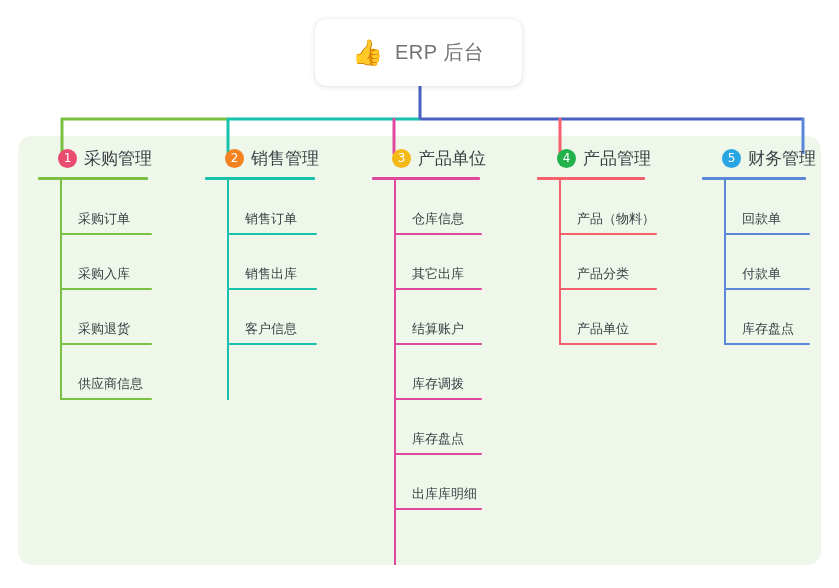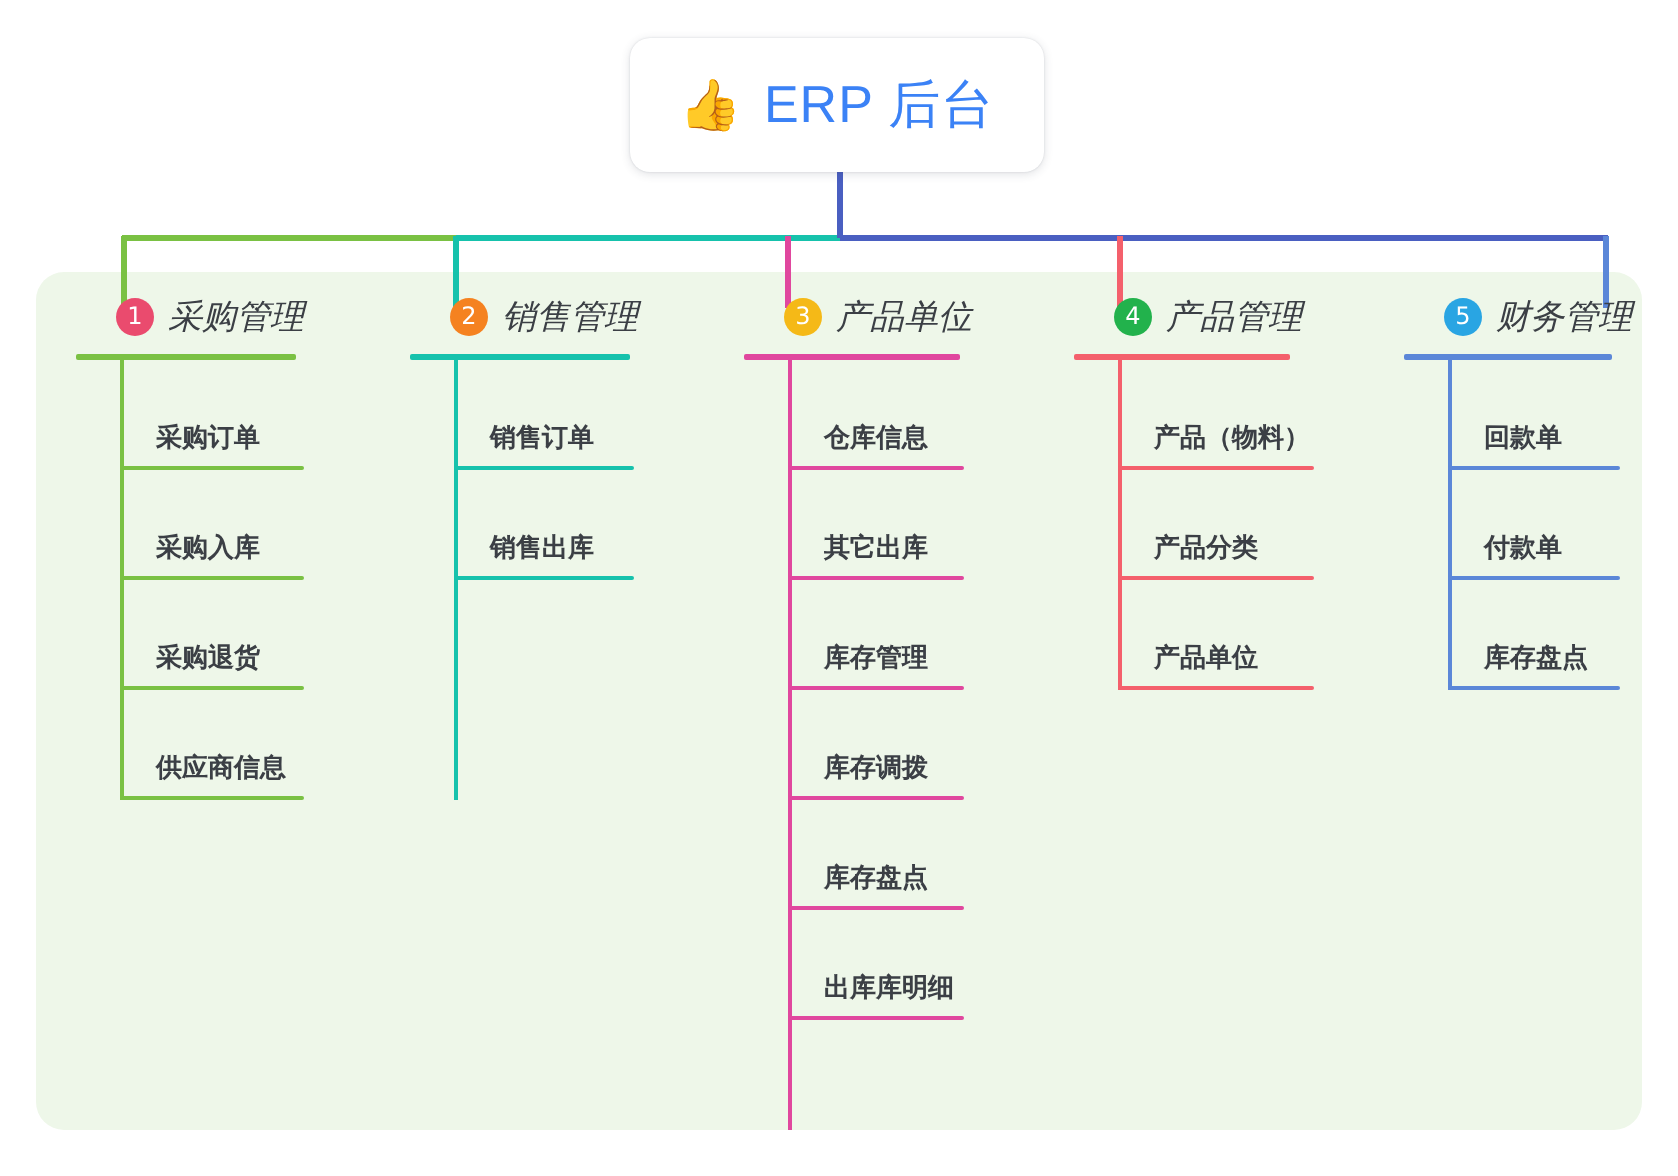--- a/index.html
+++ b/index.html
@@ -47,22 +47,22 @@
     justify-content: center;
     gap: 11px;
     box-sizing: border-box;
   }
   .root-emoji {
     font-size: 25px;
     line-height: 1;
     font-family: "DejaVu Sans", sans-serif;
   }
   .root-title {
-    font-size: 26px;
-    color: #3b82f6;
+    font-size: 20px;
+    color: #737373;
     letter-spacing: 0.5px;
     white-space: nowrap;
   }
 
   
   .connectors {
     position: absolute;
     left: 0; top: 0;
     width: 839px; height: 588px;
     pointer-events: none;
@@ -89,33 +89,31 @@
     font-size: 12px;
     line-height: 19px;
     text-align: center;
     font-family: "DejaVu Sans", sans-serif;
     flex: none;
   }
   .branch-label {
     font-size: 17px;
     color: #3b3f45;
     white-space: nowrap;
-    font-style: italic;
   }
   .branch-rule {
     height: 3px;
     margin-top: 6px;
     border-radius: 1px;
   }
 
   .children {
     position: relative;
     margin-top: 0;
     padding-left: 22px;
-    font-weight: bold;
   }
   .spine {
     position: absolute;
     left: 22px;
     top: 0;
     width: 2px;
   }
   .child {
     position: relative;
     height: 55px;
@@ -198,40 +196,44 @@
         <div class="children">
           <div class="spine" style="background: rgb(22, 194, 172); height: 220px;"></div>
           <div class="child">
             <span class="child-text">销售订单</span>
             <div class="child-rule" style="background: rgb(22, 194, 172); width: 90px;"></div>
           </div>
           <div class="child">
             <span class="child-text">销售出库</span>
             <div class="child-rule" style="background: rgb(22, 194, 172); width: 90px;"></div>
           </div>
+          <div class="child">
+            <span class="child-text">客户信息</span>
+            <div class="child-rule" style="background: rgb(22, 194, 172); width: 90px;"></div>
+          </div>
         </div>
       </div>
       <div class="branch" style="left: 372px; width: 108px;">
         <div class="branch-header">
           <span class="badge" style="background: rgb(245, 185, 23);">3</span>
           <span class="branch-label">产品单位</span>
         </div>
         <div class="branch-rule" style="background: rgb(224, 71, 158); width: 108px;"></div>
         <div class="children">
           <div class="spine" style="background: rgb(224, 71, 158); height: 385px;"></div>
           <div class="child">
             <span class="child-text">仓库信息</span>
             <div class="child-rule" style="background: rgb(224, 71, 158); width: 88px;"></div>
           </div>
           <div class="child">
             <span class="child-text">其它出库</span>
             <div class="child-rule" style="background: rgb(224, 71, 158); width: 88px;"></div>
           </div>
           <div class="child">
-            <span class="child-text">库存管理</span>
+            <span class="child-text">结算账户</span>
             <div class="child-rule" style="background: rgb(224, 71, 158); width: 88px;"></div>
           </div>
           <div class="child">
             <span class="child-text">库存调拨</span>
             <div class="child-rule" style="background: rgb(224, 71, 158); width: 88px;"></div>
           </div>
           <div class="child">
             <span class="child-text">库存盘点</span>
             <div class="child-rule" style="background: rgb(224, 71, 158); width: 88px;"></div>
           </div>

